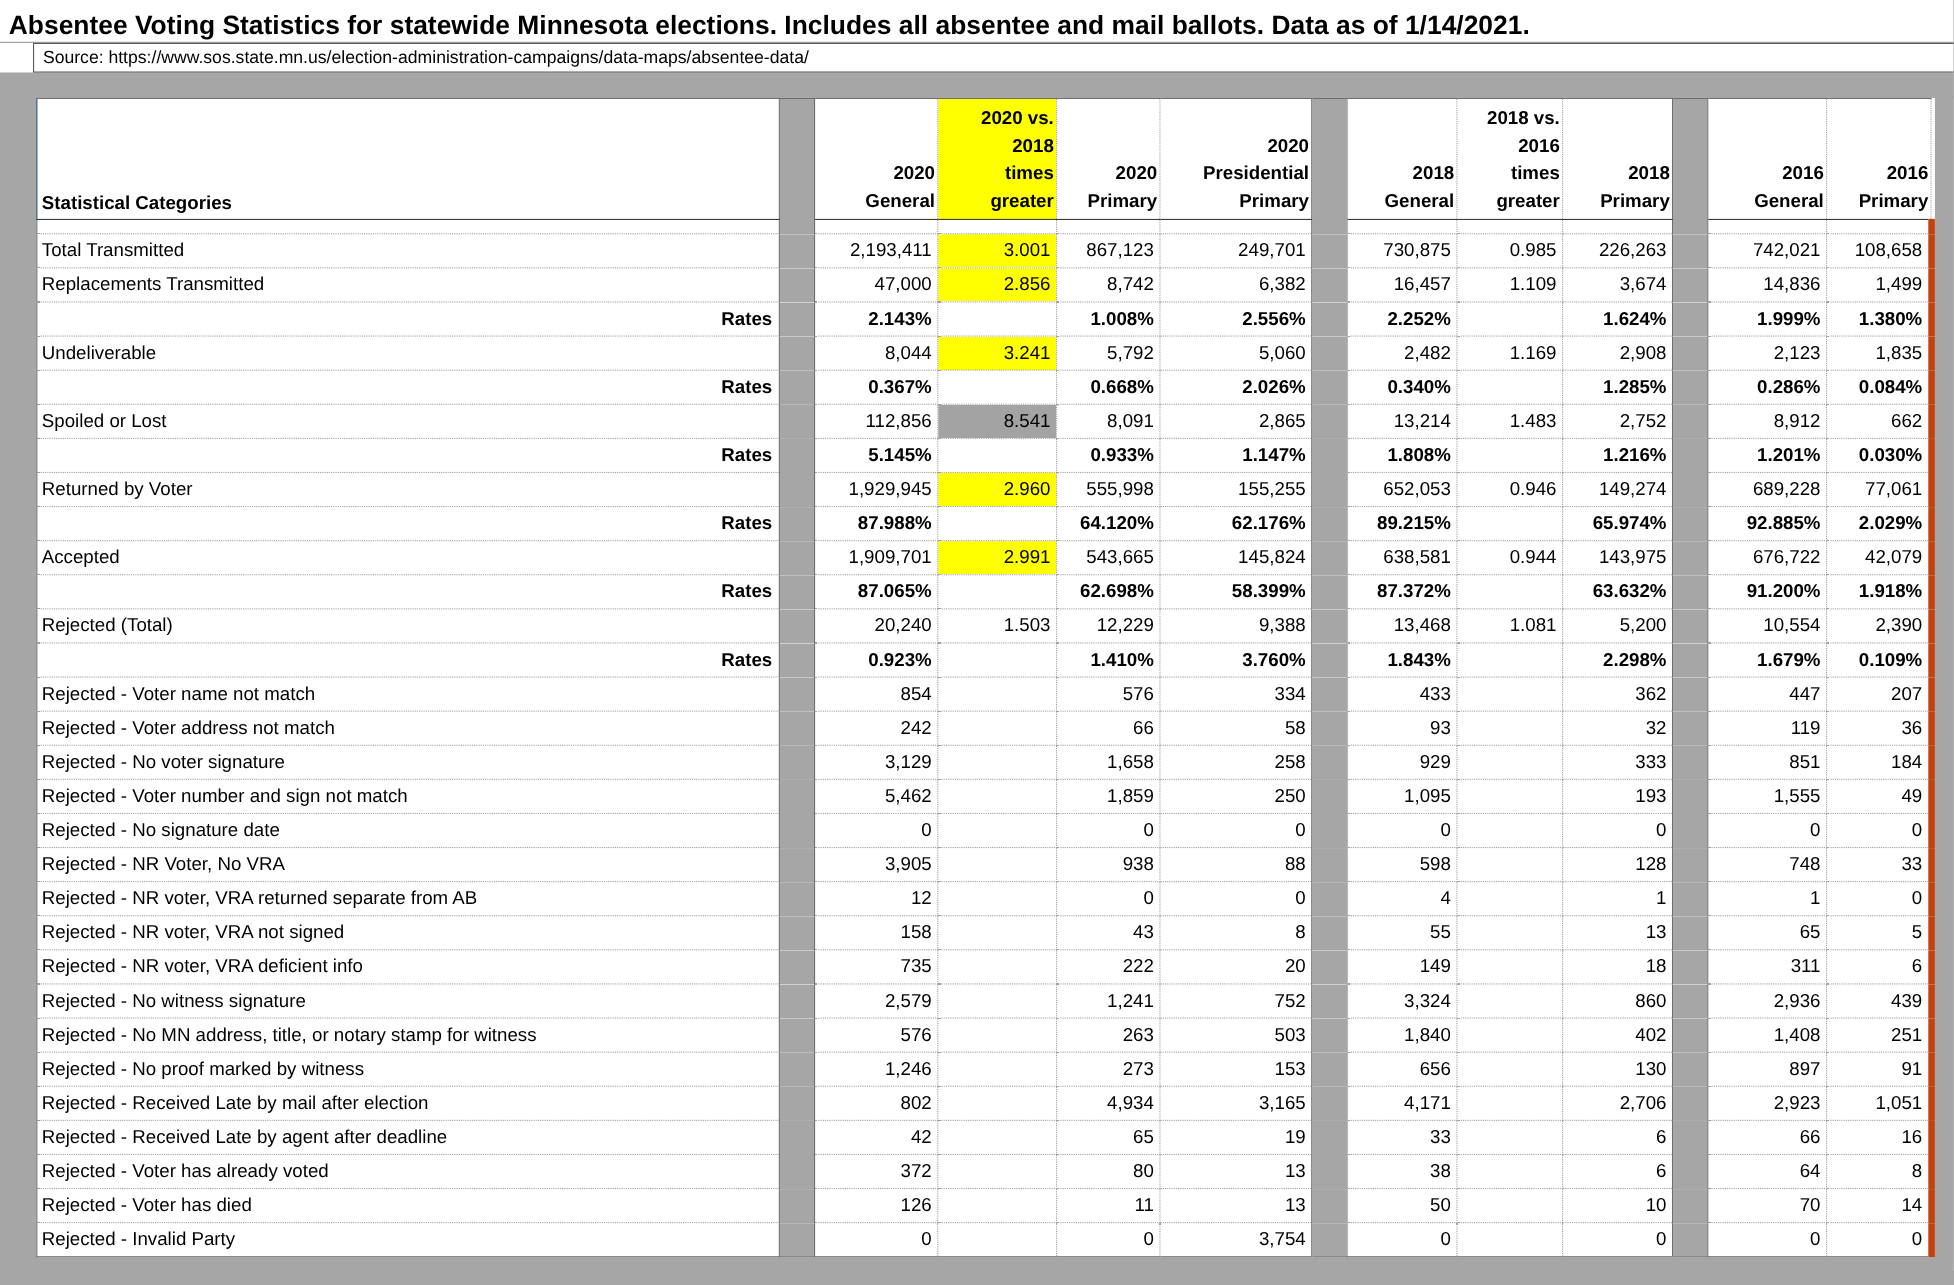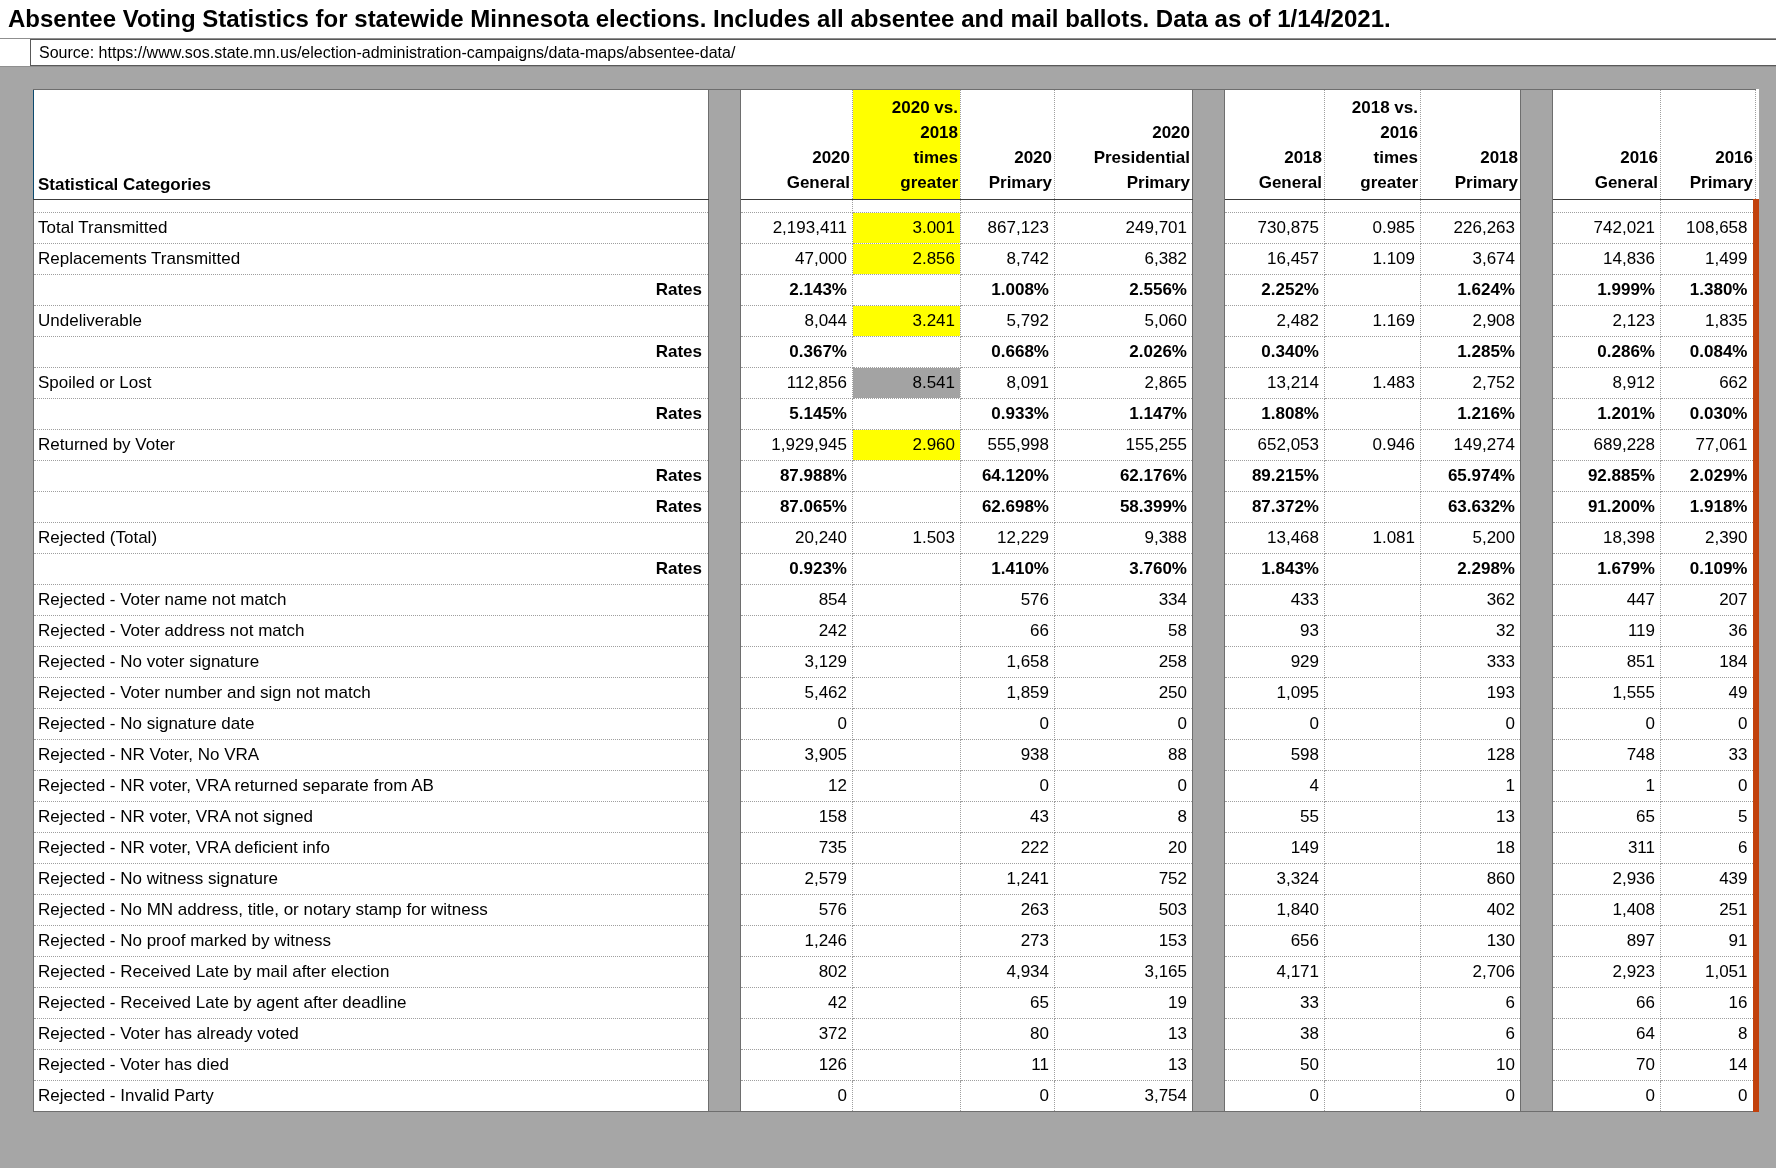--- a/index.html
+++ b/index.html
@@ -3,21 +3,21 @@
 <meta charset="utf-8">
 <style>
   * { box-sizing: border-box; margin: 0; padding: 0; }
   html, body {
     width: 1776px; height: 1168px; overflow: hidden;
     background: #a6a6a6;
     font-family: "Liberation Sans", "DejaVu Sans", sans-serif;
     color: #000;
   }
   .title-row {
-    height: 39px; background: #fff; display: flex; align-items: center;
+    height: 39px; background: #fff; display: flex; align-items: flex-end;
     padding-left: 8px; border-bottom: 1px solid #8f8f8f;
   }
   .title-row .title-text { font-weight: bold; font-size: 24px; white-space: nowrap; }
   .source-row { height: 28px; background: #fff; position: relative; border-bottom: 1px solid #8f8f8f; }
   .source-box {
     position: absolute; left: 30px; top: 0; height: 100%; width: 1776px;
     border: 1px solid #595959; display: flex; align-items: center;
     padding-left: 8px; font-size: 16px; white-space: nowrap;
   }
   .gray-band { height: 22px; background: #a6a6a6; }
@@ -273,20 +273,35 @@
           <td class="num">64.120%</td>
           <td class="num">62.176%</td>
           <td class="sp"></td>
           <td class="num">89.215%</td>
           <td class="num"></td>
           <td class="num">65.974%</td>
           <td class="sp"></td>
           <td class="num">92.885%</td>
           <td class="num last">2.029%</td>
         </tr>
+        <tr>
+          <td class="cat">Accepted</td>
+          <td class="sp"></td>
+          <td class="num">1,909,701</td>
+          <td class="num hl-yellow">2.991</td>
+          <td class="num">543,665</td>
+          <td class="num">145,824</td>
+          <td class="sp"></td>
+          <td class="num">638,581</td>
+          <td class="num">0.944</td>
+          <td class="num">143,975</td>
+          <td class="sp"></td>
+          <td class="num">676,722</td>
+          <td class="num last">42,079</td>
+        </tr>
         <tr class="rates">
           <td class="cat">Rates</td>
           <td class="sp"></td>
           <td class="num">87.065%</td>
           <td class="num"></td>
           <td class="num">62.698%</td>
           <td class="num">58.399%</td>
           <td class="sp"></td>
           <td class="num">87.372%</td>
           <td class="num"></td>
@@ -300,21 +315,21 @@
           <td class="sp"></td>
           <td class="num">20,240</td>
           <td class="num">1.503</td>
           <td class="num">12,229</td>
           <td class="num">9,388</td>
           <td class="sp"></td>
           <td class="num">13,468</td>
           <td class="num">1.081</td>
           <td class="num">5,200</td>
           <td class="sp"></td>
-          <td class="num">18,398</td>
+          <td class="num">10,554</td>
           <td class="num last">2,390</td>
         </tr>
         <tr class="rates">
           <td class="cat">Rates</td>
           <td class="sp"></td>
           <td class="num">0.923%</td>
           <td class="num"></td>
           <td class="num">1.410%</td>
           <td class="num">3.760%</td>
           <td class="sp"></td>

